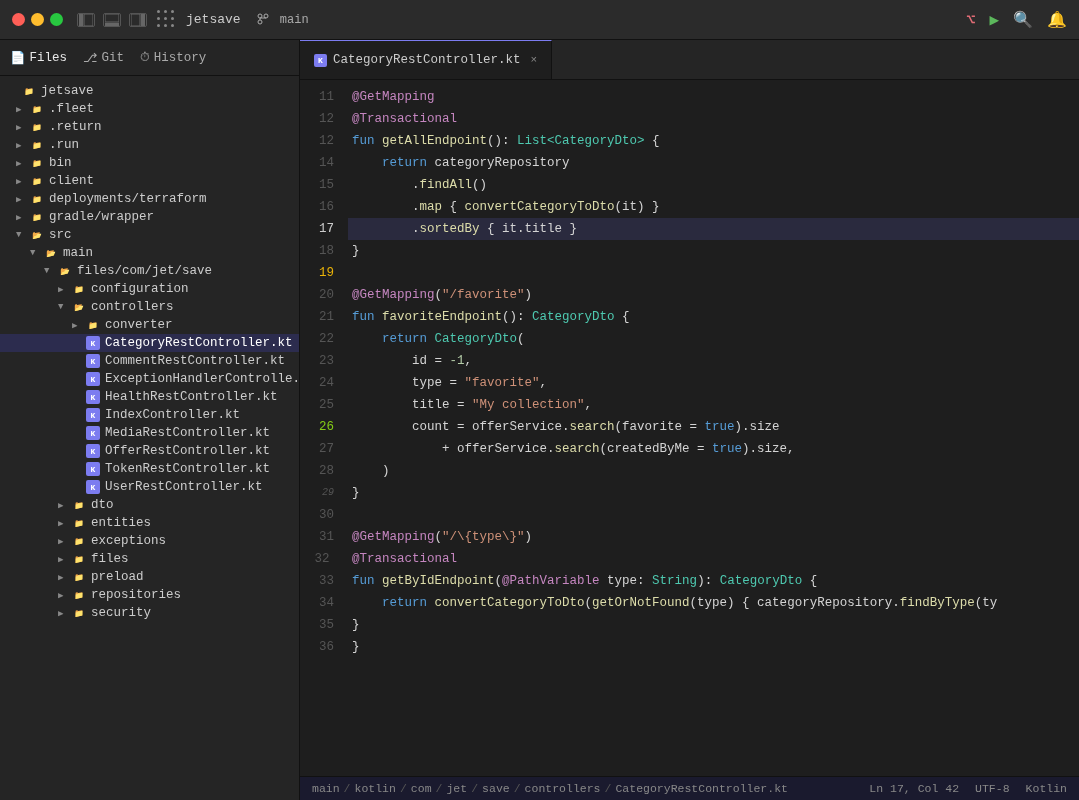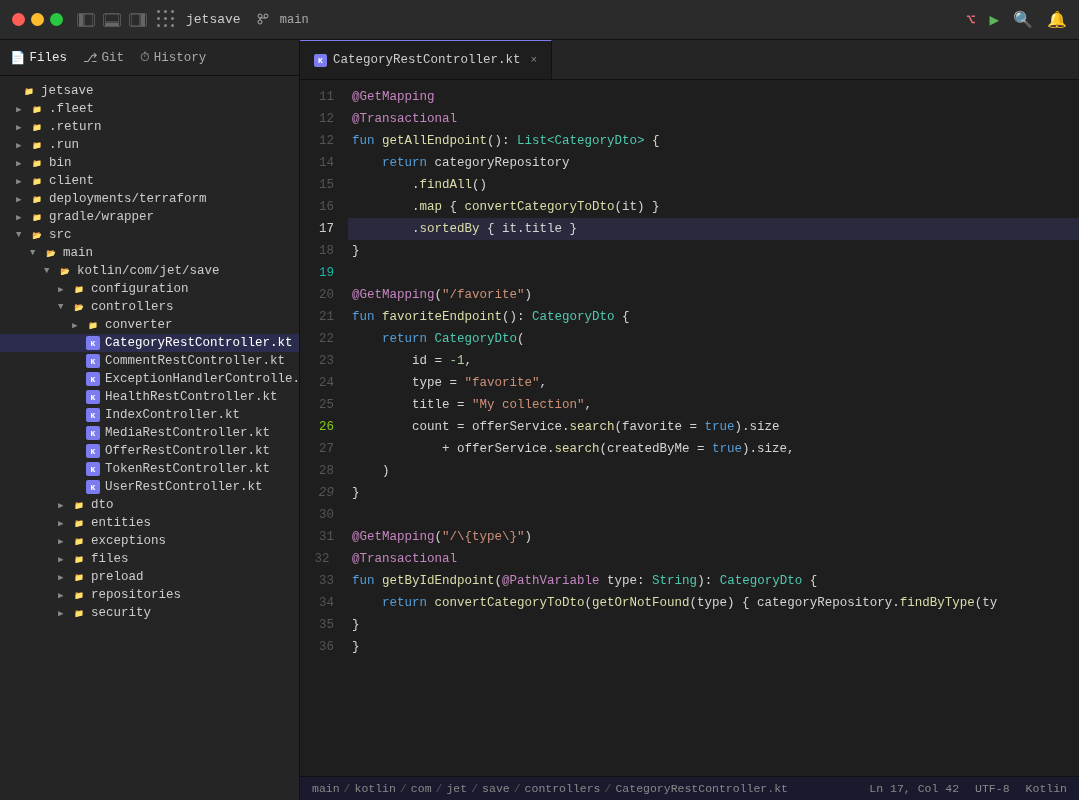--- a/index.html
+++ b/index.html
@@ -396,21 +396,21 @@
         <span>src</span>
       </div>
       <div class="tree-item" style="padding-left:30px;">
         <span class="arrow">▼</span>
         <span class="file-icon" style="color:#e8d07a;">📂</span>
         <span>main</span>
       </div>
       <div class="tree-item" style="padding-left:44px;">
         <span class="arrow">▼</span>
         <span class="file-icon" style="color:#e8d07a;">📂</span>
-        <span>kotlin/com/jet/save</span>
+        <span>files/com/jet/save</span>
       </div>
       <div class="tree-item" style="padding-left:58px;">
         <span class="arrow">▶</span>
         <span class="file-icon" style="color:#e8d07a;">📁</span>
         <span>configuration</span>
       </div>
       <div class="tree-item" style="padding-left:58px;">
         <span class="arrow">▼</span>
         <span class="file-icon" style="color:#e8d07a;">📂</span>
         <span>controllers</span>
@@ -517,31 +517,31 @@
       <div class="code-area">
         <div class="line-numbers" id="line-nums">
             <div style="line-height: 22px; font-size: 12.5px; color: rgb(85, 85, 85);">11</div>
             <div style="line-height: 22px; font-size: 12.5px; color: rgb(85, 85, 85);">12</div>
             <div style="line-height: 22px; font-size: 12.5px; color: rgb(85, 85, 85);">12</div>
             <div style="line-height: 22px; font-size: 12.5px; color: rgb(85, 85, 85);">14</div>
             <div style="line-height: 22px; font-size: 12.5px; color: rgb(85, 85, 85);">15</div>
             <div style="line-height: 22px; font-size: 12.5px; color: rgb(85, 85, 85);">16</div>
             <div style="line-height: 22px; font-size: 12.5px; color: rgb(204, 204, 204);">17</div>
             <div style="line-height: 22px; font-size: 12.5px; color: rgb(85, 85, 85);">18</div>
-            <div style="line-height: 22px; font-size: 12.5px; color: #14b8a6;">19</div>
+            <div style="line-height: 22px; font-size: 12.5px; color: #eab308;">19</div>
             <div style="line-height: 22px; font-size: 12.5px; color: rgb(85, 85, 85);">20</div>
             <div style="line-height: 22px; font-size: 12.5px; color: rgb(85, 85, 85);">21</div>
             <div style="line-height: 22px; font-size: 12.5px; color: rgb(85, 85, 85);">22</div>
             <div style="line-height: 22px; font-size: 12.5px; color: rgb(85, 85, 85);">23</div>
             <div style="line-height: 22px; font-size: 12.5px; color: rgb(85, 85, 85);">24</div>
             <div style="line-height: 22px; font-size: 12.5px; color: rgb(85, 85, 85);">25</div>
             <div style="line-height: 22px; font-size: 12.5px; color: #84cc16; font-family: Liberation Mono, monospace;">26</div>
             <div style="line-height: 22px; font-size: 12.5px; color: rgb(85, 85, 85);">27</div>
             <div style="line-height: 22px; font-size: 12.5px; color: rgb(85, 85, 85);">28</div>
-            <div style="line-height: 22px; font-size: 13px; color: rgb(85, 85, 85); font-style: italic;">29</div>
+            <div style="line-height: 22px; font-size: 10px; color: rgb(85, 85, 85); font-style: italic;">29</div>
             <div style="line-height: 22px; font-size: 12.5px; color: rgb(85, 85, 85);">30</div>
             <div style="line-height: 22px; font-size: 12.5px; color: rgb(85, 85, 85);">31</div>
             <div style="line-height: 22px; font-size: 12.5px; color: rgb(85, 85, 85); text-align: center;">32</div>
             <div style="line-height: 22px; font-size: 12.5px; color: rgb(85, 85, 85);">33</div>
             <div style="line-height: 22px; font-size: 12.5px; color: rgb(85, 85, 85);">34</div>
             <div style="line-height: 22px; font-size: 12.5px; color: rgb(85, 85, 85); text-align: right;">35</div>
             <div style="line-height: 22px; font-size: 12.5px; color: rgb(85, 85, 85);">36</div>
           </div>
         <div class="code-content" id="code-lines"><div class="line"><span style="color: rgb(197, 134, 192);">@GetMapping</span></div><div class="line"><span style="color: rgb(197, 134, 192);">@Transactional</span></div><div class="line"><span style="color: rgb(86, 156, 214);">fun </span><span style="color: rgb(220, 220, 170);">getAllEndpoint</span><span style="color: rgb(212, 212, 212);">(): </span><span style="color: rgb(78, 201, 176);">List&lt;CategoryDto&gt;</span><span style="color: rgb(212, 212, 212);"> {</span></div><div class="line"><span style="color: rgb(212, 212, 212);">    </span><span style="color: rgb(86, 156, 214);">return </span><span style="color: rgb(212, 212, 212);">categoryRepository</span></div><div class="line"><span style="color: rgb(212, 212, 212);">        .</span><span style="color: rgb(220, 220, 170);">findAll</span><span style="color: rgb(212, 212, 212);">()</span></div><div class="line"><span style="color: rgb(212, 212, 212);">        .</span><span style="color: rgb(220, 220, 170);">map</span><span style="color: rgb(212, 212, 212);"> { </span><span style="color: rgb(220, 220, 170);">convertCategoryToDto</span><span style="color: rgb(212, 212, 212);">(it) }</span></div><div class="line highlighted"><span style="color: rgb(212, 212, 212);">        .</span><span style="color: rgb(220, 220, 170);">sortedBy</span><span style="color: rgb(212, 212, 212);"> { it.title }</span></div><div class="line"><span style="color: rgb(212, 212, 212);">}</span></div><div class="line"></div><div class="line"><span style="color: rgb(197, 134, 192);">@GetMapping</span><span style="color: rgb(212, 212, 212);">(</span><span style="color: rgb(206, 145, 120);">"/favorite"</span><span style="color: rgb(212, 212, 212);">)</span></div><div class="line"><span style="color: rgb(86, 156, 214);">fun </span><span style="color: rgb(220, 220, 170);">favoriteEndpoint</span><span style="color: rgb(212, 212, 212);">(): </span><span style="color: rgb(78, 201, 176);">CategoryDto</span><span style="color: rgb(212, 212, 212);"> {</span></div><div class="line"><span style="color: rgb(212, 212, 212);">    </span><span style="color: rgb(86, 156, 214);">return </span><span style="color: rgb(78, 201, 176);">CategoryDto</span><span style="color: rgb(212, 212, 212);">(</span></div><div class="line"><span style="color: rgb(212, 212, 212);">        id = </span><span style="color: rgb(181, 206, 168);">-1</span><span style="color: rgb(212, 212, 212);">,</span></div><div class="line"><span style="color: rgb(212, 212, 212);">        type = </span><span style="color: rgb(206, 145, 120);">"favorite"</span><span style="color: rgb(212, 212, 212);">,</span></div><div class="line"><span style="color: rgb(212, 212, 212);">        title = </span><span style="color: rgb(206, 145, 120);">"My collection"</span><span style="color: rgb(212, 212, 212);">,</span></div><div class="line"><span style="color: rgb(212, 212, 212);">        count = offerService.</span><span style="color: rgb(220, 220, 170);">search</span><span style="color: rgb(212, 212, 212);">(favorite = </span><span style="color: rgb(86, 156, 214);">true</span><span style="color: rgb(212, 212, 212);">).size</span></div><div class="line"><span style="color: rgb(212, 212, 212);">            + offerService.</span><span style="color: rgb(220, 220, 170);">search</span><span style="color: rgb(212, 212, 212);">(createdByMe = </span><span style="color: rgb(86, 156, 214);">true</span><span style="color: rgb(212, 212, 212);">).size,</span></div><div class="line"><span style="color: rgb(212, 212, 212);">    )</span></div><div class="line"><span style="color: rgb(212, 212, 212);">}</span></div><div class="line"></div><div class="line"><span style="color: rgb(197, 134, 192);">@GetMapping</span><span style="color: rgb(212, 212, 212);">(</span><span style="color: rgb(206, 145, 120);">"/\{type\}"</span><span style="color: rgb(212, 212, 212);">)</span></div><div class="line"><span style="color: rgb(197, 134, 192);">@Transactional</span></div><div class="line"><span style="color: rgb(86, 156, 214);">fun </span><span style="color: rgb(220, 220, 170);">getByIdEndpoint</span><span style="color: rgb(212, 212, 212);">(</span><span style="color: rgb(197, 134, 192);">@PathVariable</span><span style="color: rgb(212, 212, 212);"> type: </span><span style="color: rgb(78, 201, 176);">String</span><span style="color: rgb(212, 212, 212);">): </span><span style="color: rgb(78, 201, 176);">CategoryDto</span><span style="color: rgb(212, 212, 212);"> {</span></div><div class="line"><span style="color: rgb(212, 212, 212);">    </span><span style="color: rgb(86, 156, 214);">return </span><span style="color: rgb(220, 220, 170);">convertCategoryToDto</span><span style="color: rgb(212, 212, 212);">(</span><span style="color: rgb(220, 220, 170);">getOrNotFound</span><span style="color: rgb(212, 212, 212);">(type) { categoryRepository.</span><span style="color: rgb(220, 220, 170);">findByType</span><span style="color: rgb(212, 212, 212);">(ty</span></div><div class="line"><span style="color: rgb(212, 212, 212);">}</span></div><div class="line"><span style="color: rgb(212, 212, 212);">}</span></div></div>
       </div>

